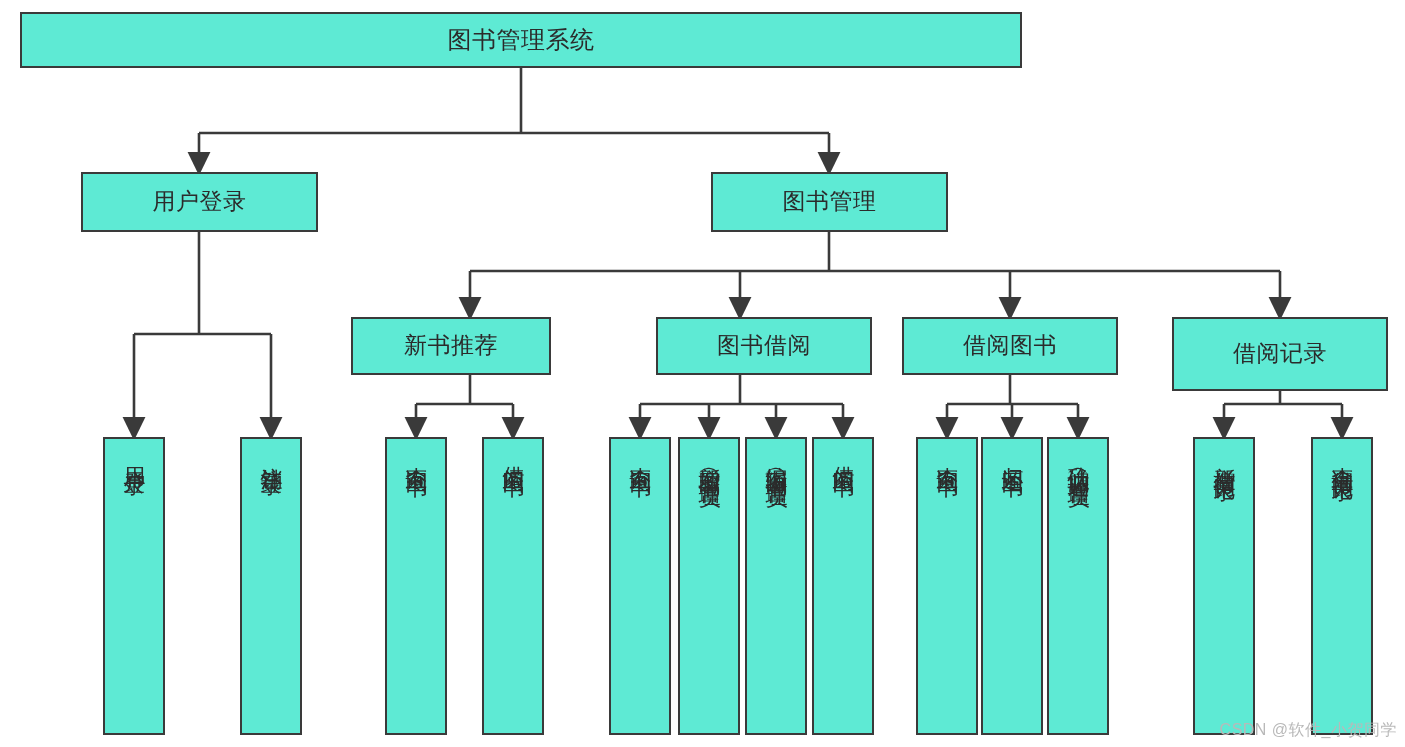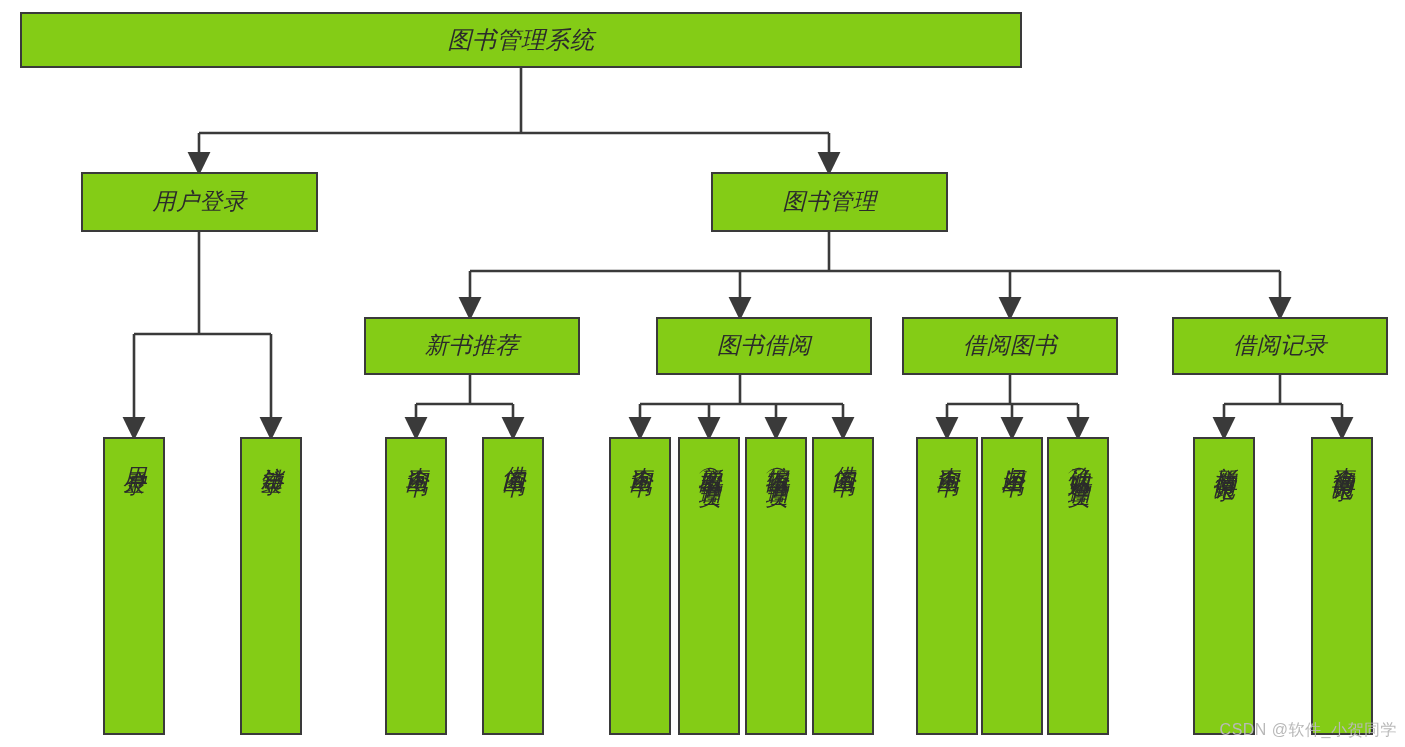--- a/index.html
+++ b/index.html
@@ -1,23 +1,23 @@
 <!DOCTYPE html>
 <html><head>
 <meta charset="utf-8">
 <style>
   html,body{margin:0;padding:0;background:#ffffff;}
   body{width:1405px;height:747px;overflow:hidden;
        font-family:"Liberation Sans","DejaVu Sans",sans-serif;}
   #stage{position:relative;width:1405px;height:747px;background:#fff;}
   svg.lines{position:absolute;left:0;top:0;width:1405px;height:747px;pointer-events:none;}
 
-  .node{position:absolute;box-sizing:border-box;background:#84cc16;
+  .node{position:absolute;box-sizing:border-box;background:#5eead4;
         border:2.5px solid #3a3a3a;display:flex;align-items:center;
-        justify-content:center;color:#2b2b2b;font-style:italic;}
+        justify-content:center;color:#2b2b2b;}
   .node .lbl{display:block;text-align:center;line-height:1.18;
              letter-spacing:.5px;white-space:nowrap;}
 
   
   .h-node .lbl{font-size:23px;}
   .root.h-node .lbl{font-size:24px;}
 
   
   .v-node{align-items:flex-start;padding-top:10px;}
   .v-node .lbl{writing-mode:vertical-rl;text-orientation:upright;
@@ -86,30 +86,30 @@
     <span class="lbl">图书管理系统</span>
   </div>
 
   <div class="node h-node" style="left:81px;top:172px;width:237px;height:60px;">
     <span class="lbl">用户登录</span>
   </div>
   <div class="node h-node" style="left:711px;top:172px;width:237px;height:60px;">
     <span class="lbl">图书管理</span>
   </div>
 
-  <div class="node h-node" style="left:364px;top:317px;width:216px;height:58px;">
+  <div class="node h-node" style="left:351px;top:317px;width:200px;height:58px;">
     <span class="lbl">新书推荐</span>
   </div>
   <div class="node h-node" style="left:656px;top:317px;width:216px;height:58px;">
     <span class="lbl">图书借阅</span>
   </div>
   <div class="node h-node" style="left:902px;top:317px;width:216px;height:58px;">
     <span class="lbl">借阅图书</span>
   </div>
-  <div class="node h-node" style="left:1172px;top:317px;width:216px;height:58px;">
+  <div class="node h-node" style="left:1172px;top:317px;width:216px;height:74px;">
     <span class="lbl">借阅记录</span>
   </div>
 
   <div class="node v-node" style="left:103px;top:437px;width:62px;height:298px;">
     <span class="lbl">用户登录</span>
   </div>
   <div class="node v-node" style="left:240px;top:437px;width:62px;height:298px;">
     <span class="lbl">注销登录</span>
   </div>
 

